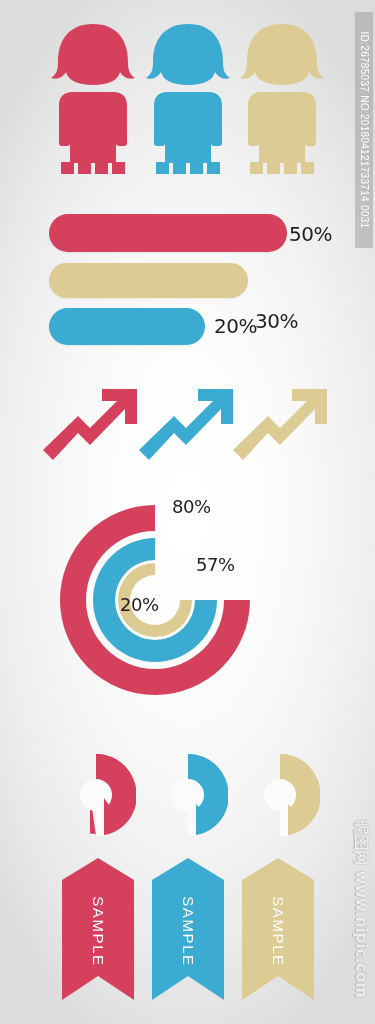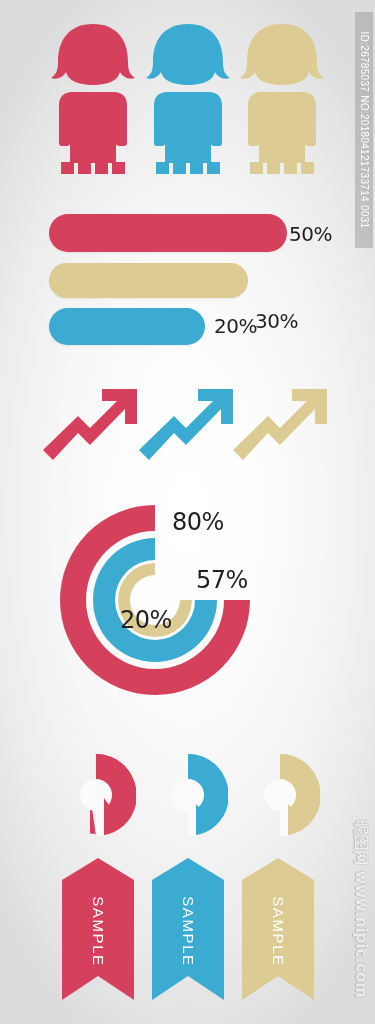--- a/index.html
+++ b/index.html
@@ -118,25 +118,24 @@
   
   .rings {
     position: absolute;
     left: 0;
     top: 482px;
     width: 375px;
     height: 236px;
   }
   .ring-label {
     position: absolute;
-    font-size: 24px;
+    font-size: 18px;
     color: #231f20;
     font-family: "DejaVu Sans", sans-serif;
     letter-spacing: -0.5px;
-    margin-top: 12px;
   }
 
   
   .donuts {
     position: absolute;
     left: 0;
     top: 752px;
     width: 375px;
     height: 86px;
   }

